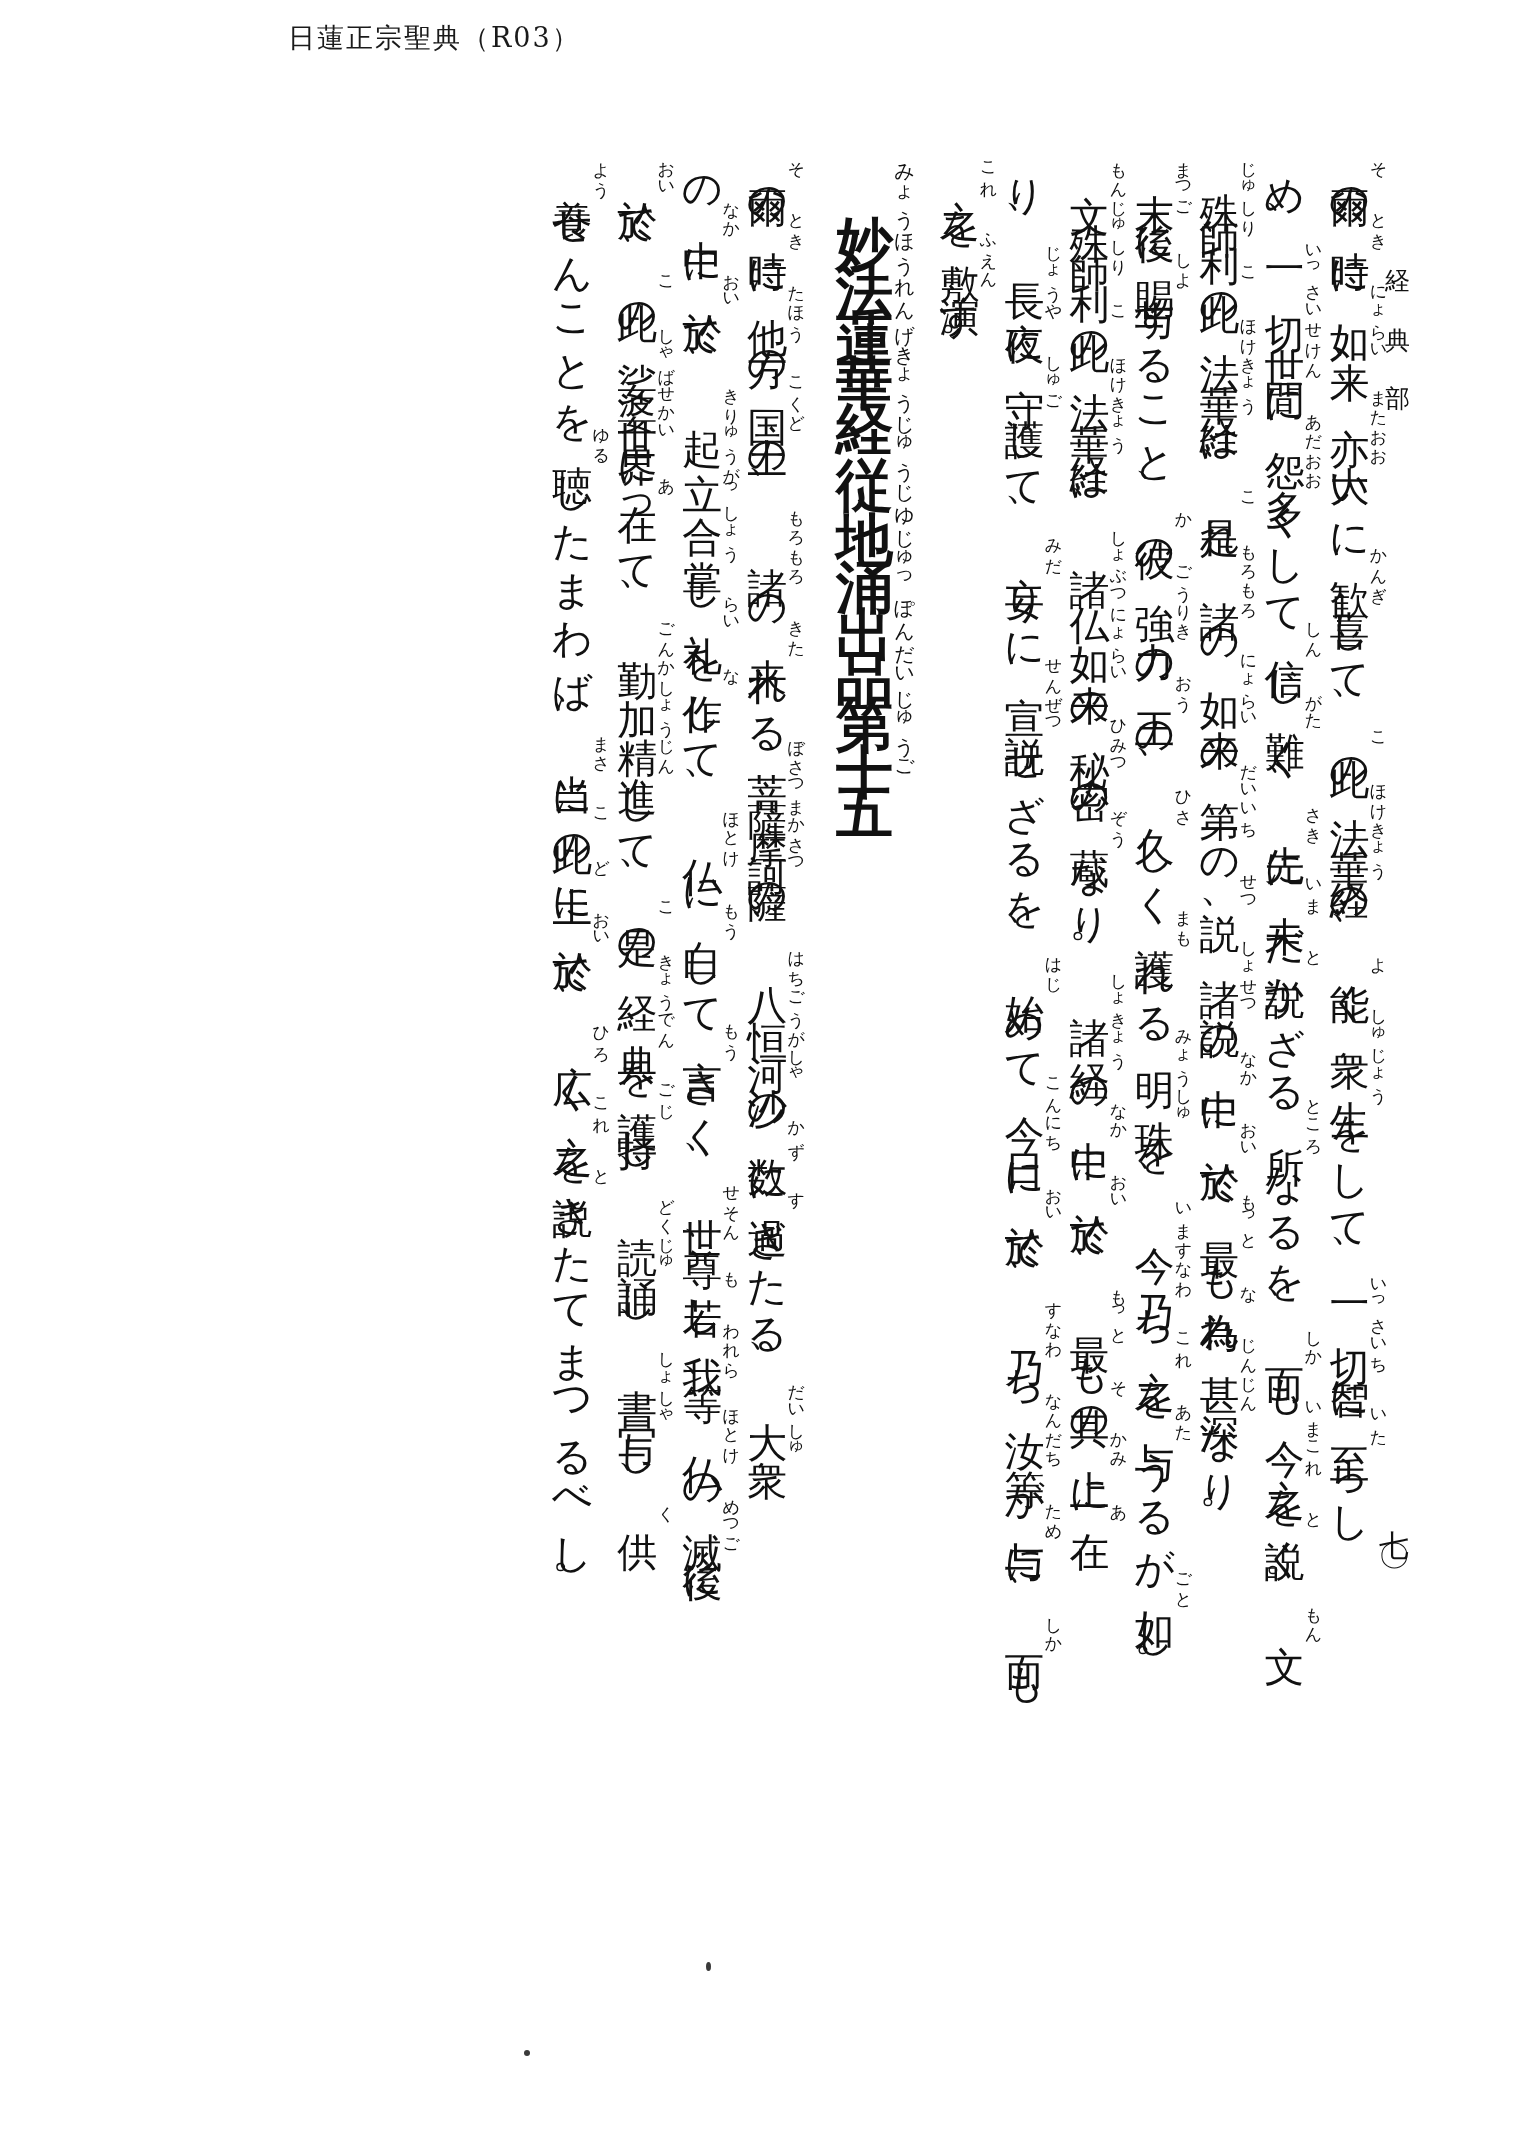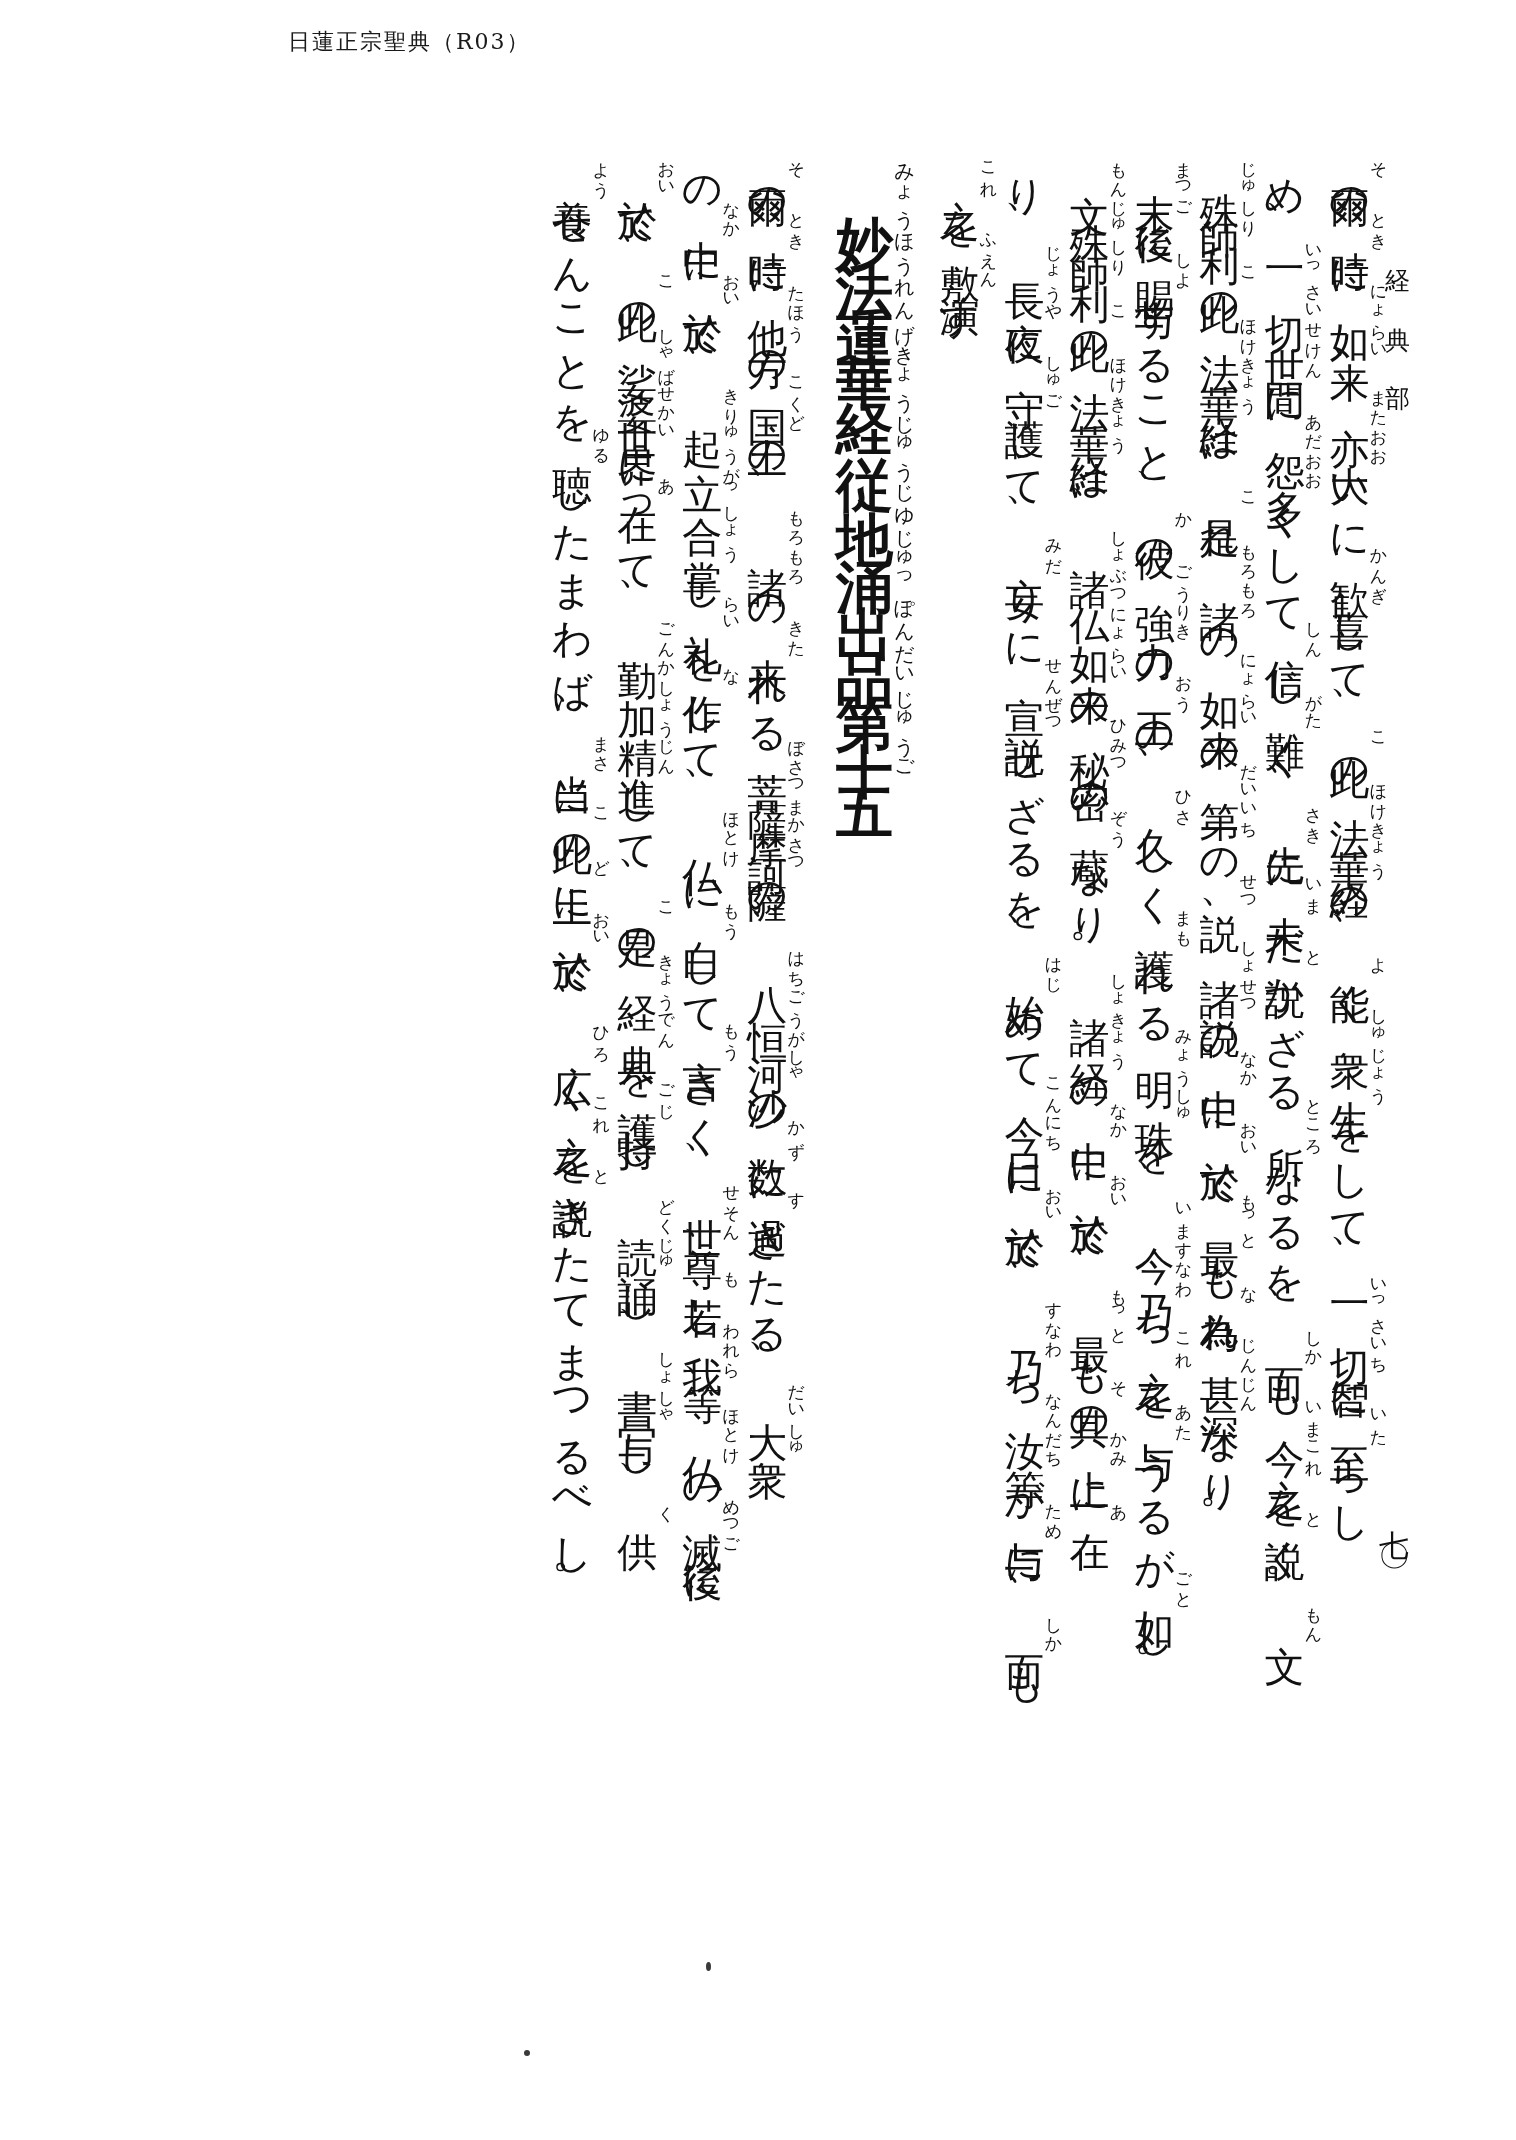--- a/index.html
+++ b/index.html
@@ -12,23 +12,23 @@
     height: 2140px;
     position: relative;
     font-family: "DejaVu Serif", "Liberation Serif", serif;
     color: #111111;
     overflow: hidden;
   }
 
   
   #running-head {
     position: absolute;
-    top: 27px;
+    top: 20px;
     left: 288px;
-    font-size: 22px;
+    font-size: 27px;
     letter-spacing: 2px;
     color: #1a1a1a;
     white-space: nowrap;
   }
 
   
   #page-body {
     position: absolute;
     top: 150px;
     left: 110px;

